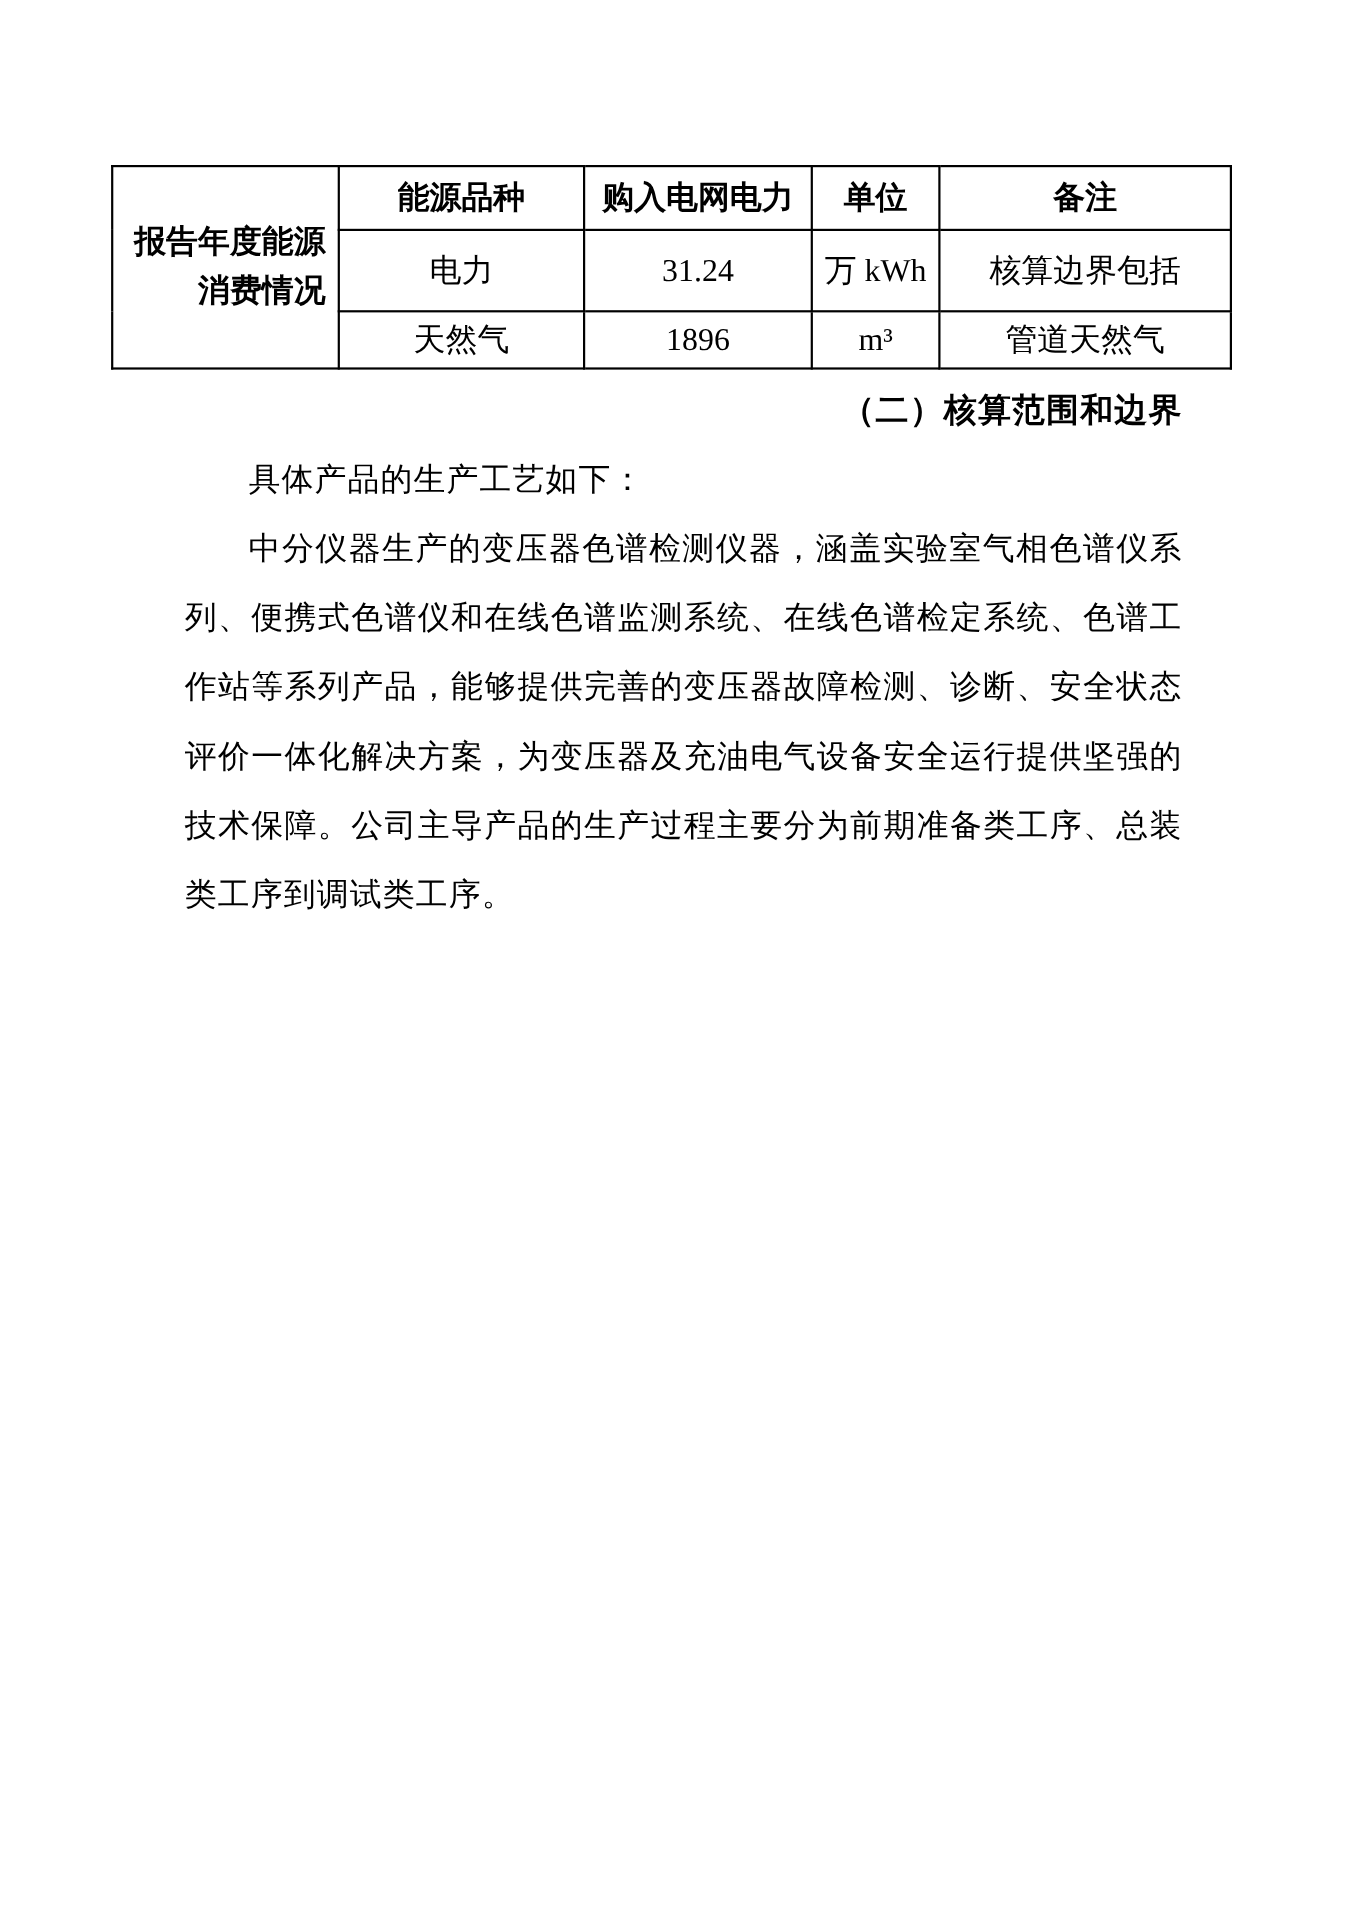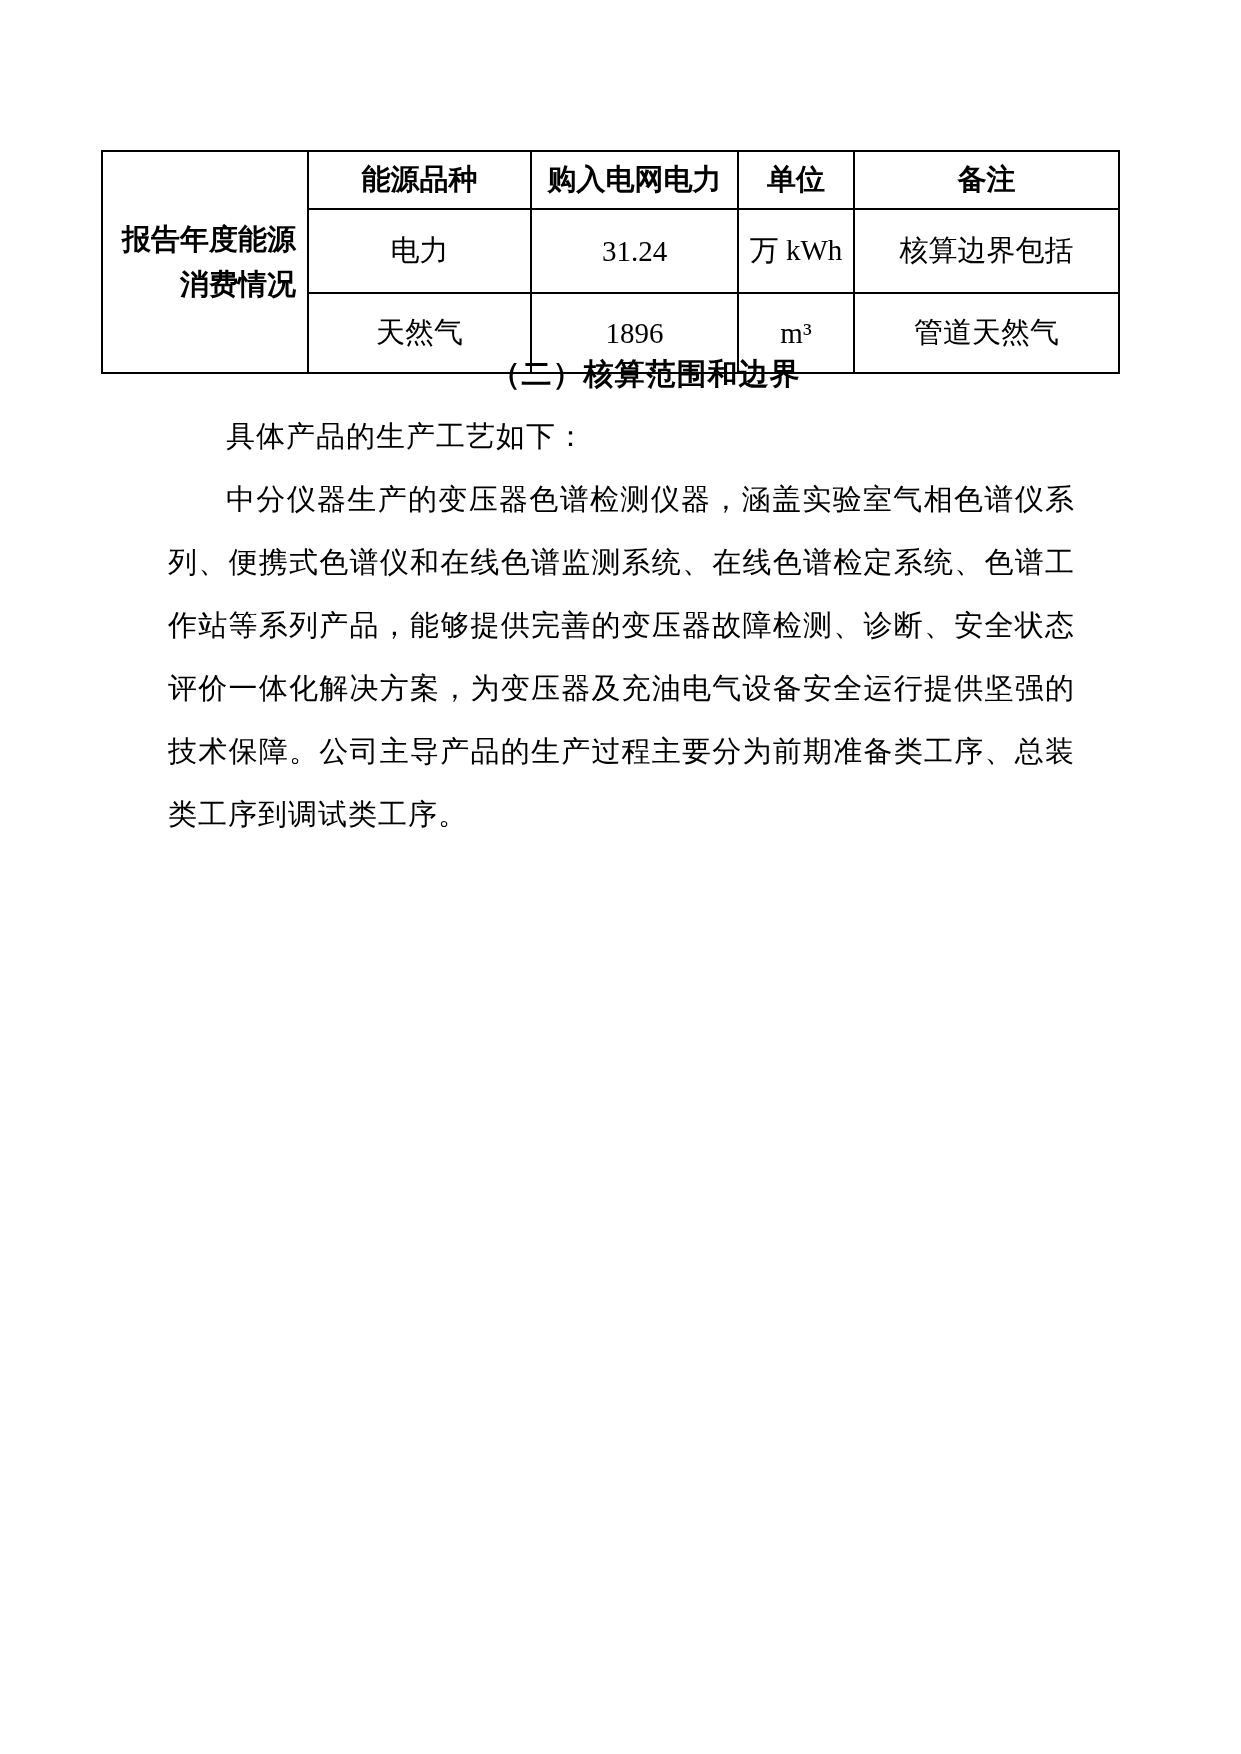--- a/index.html
+++ b/index.html
@@ -32,22 +32,22 @@
     font-weight: normal;
     padding: 0 4px;
   }
   .energy-table th { font-weight: bold; }
   .col-label  { width: 206px; }
   .col-type   { width: 223px; }
   .col-amount { width: 207px; }
   .col-unit   { width: 116px; }
   .col-note   { width: 265px; }
   .row-header { height: 58px; }
-  .row-data-1 { height: 84px; }
-  .row-data-2 { height: 80px; margin-top: 40px; }
+  .row-data-1 { height: 74px; }
+  .row-data-2 { height: 52px; margin-top: 40px; }
   .rowlabel-inner {
     width: 182px;
     margin: 0 auto;
     font-weight: bold;
     line-height: 1.55;
     text-align: right;
   }
 
   
   .content {
@@ -59,21 +59,21 @@
     text-align: justify;
     letter-spacing: 1px;
   }
   .sec-heading {
     font-family: "Liberation Sans", "DejaVu Sans", sans-serif;
     font-weight: bold;
     font-size: 30px;
     line-height: 63px;
     text-indent: 1.6em;
     margin-top: 8px;
-    text-align: center;
+    text-align: right;
     letter-spacing: 1px;
   }
   .para {
     text-indent: 2em;
     text-align: justify;
   }
 </style>
 </head>
 <body>
 

